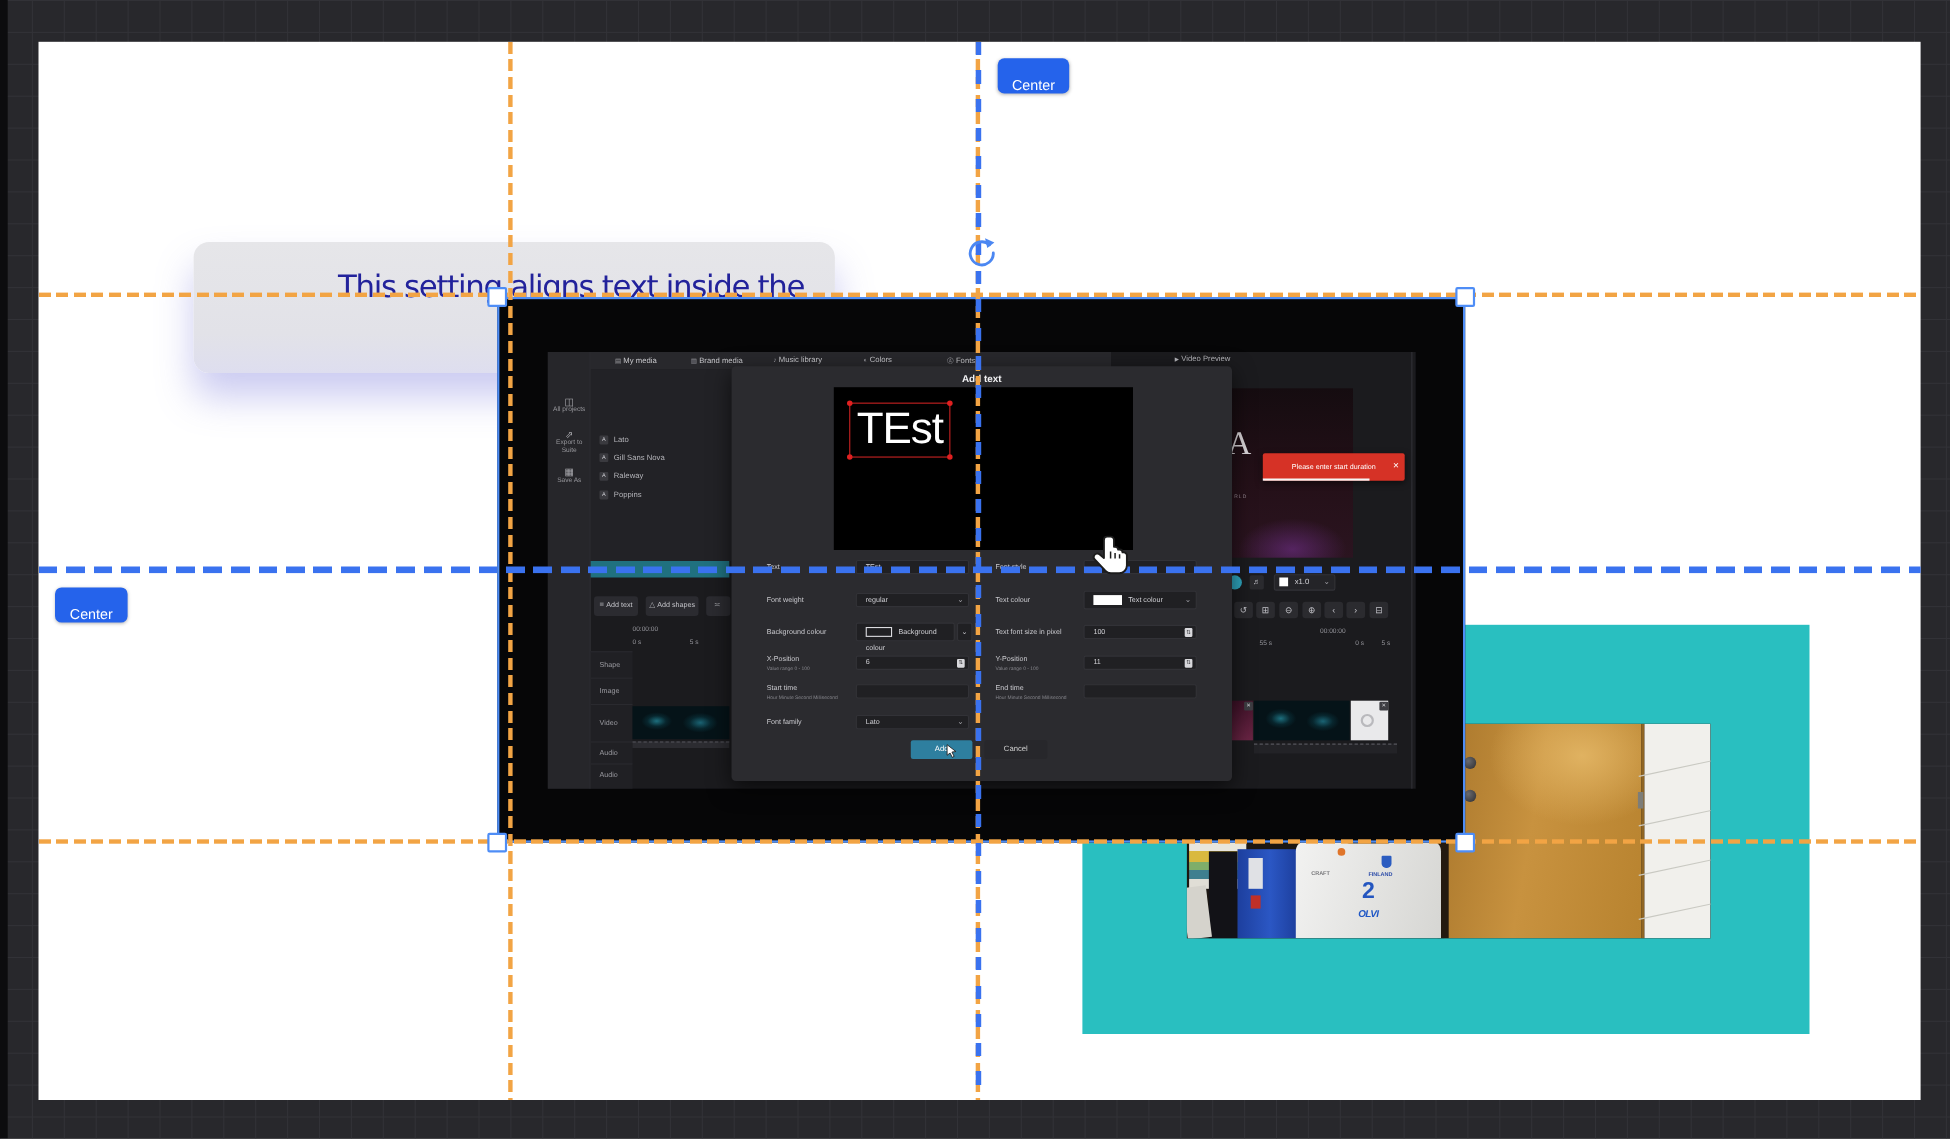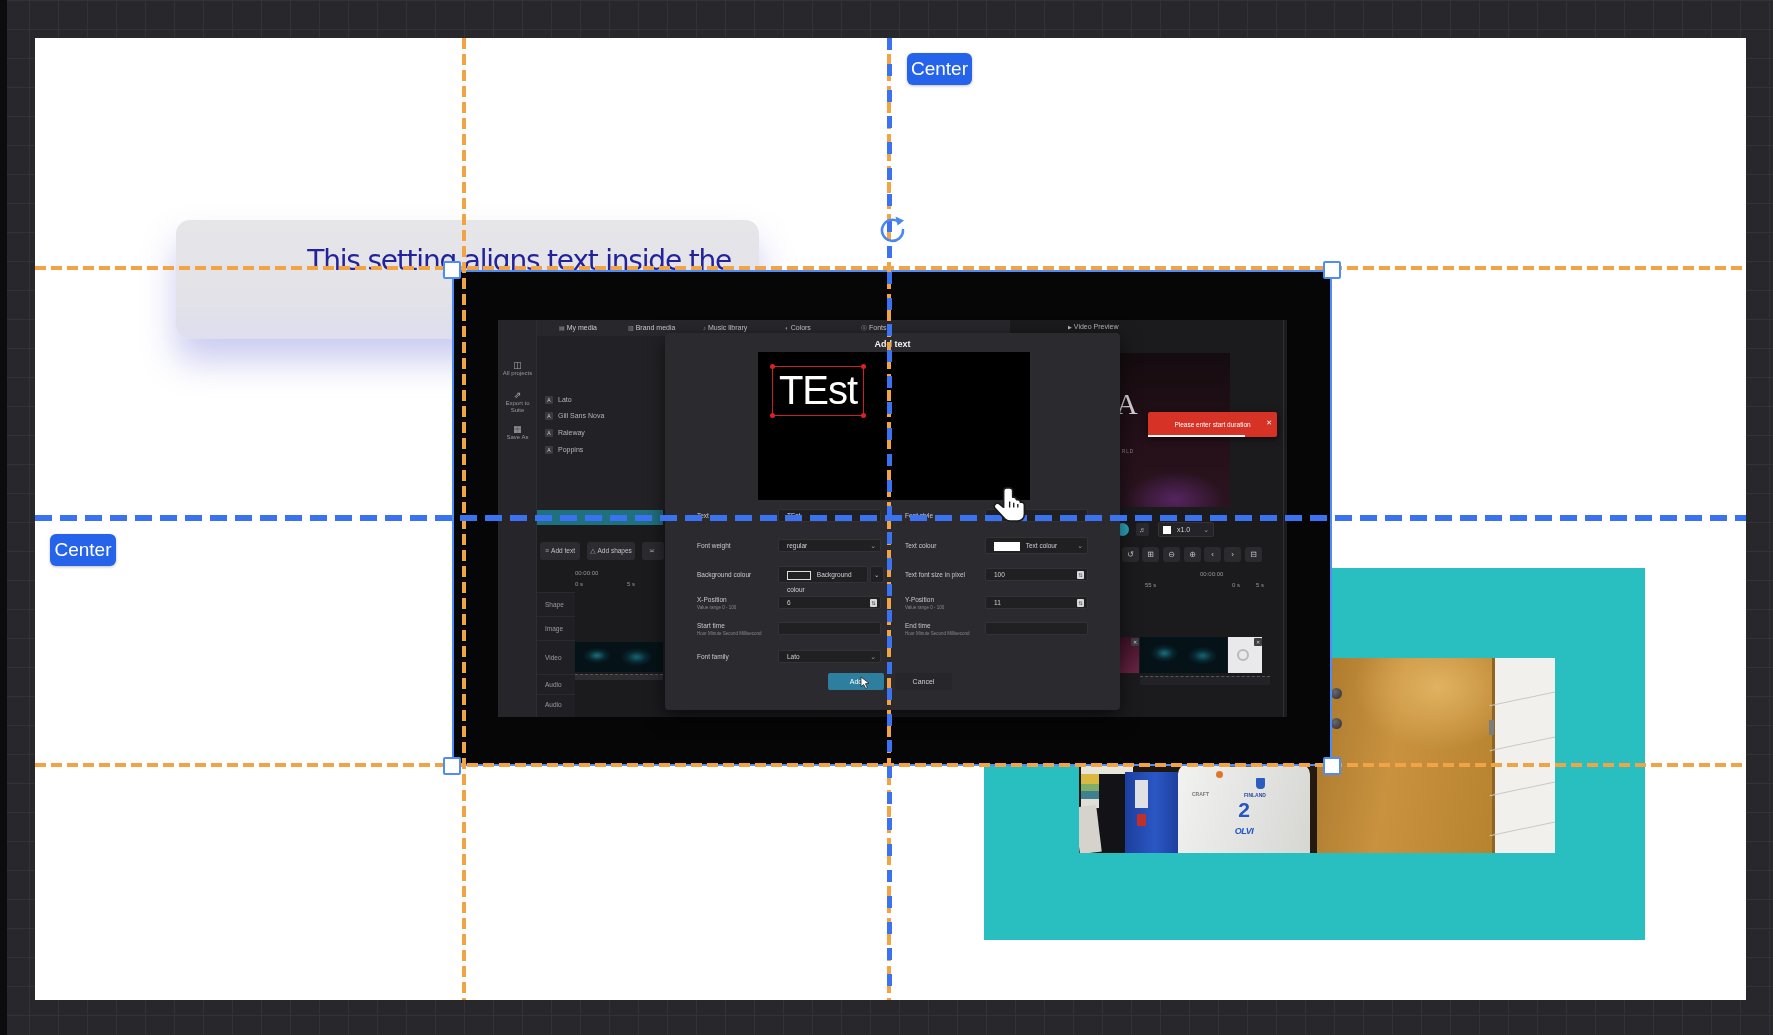--- a/index.html
+++ b/index.html
@@ -96,21 +96,21 @@
      color:#c2c2c8;font-size:8px;line-height:15px;text-align:center;}
   .thumb-x{position:absolute;width:8px;height:8px;background:#3d3d42;border-radius:1px;color:#d8d8dc;
      font-size:5px;line-height:8px;text-align:center;}
   .strip2{left:642px;top:356px;width:130px;height:9px;background:#232327;border-top:1px dashed #55555c;}
   
   .guide-h-orange{height:4px;background:repeating-linear-gradient(90deg,#f2a444 0 11px,transparent 11px 16px);}
   .guide-v-orange{width:4px;background:repeating-linear-gradient(180deg,#f2a444 0 11px,transparent 11px 16px);}
   .guide-h-blue{height:6px;background:repeating-linear-gradient(90deg,#3a72ef 0 17px,transparent 17px 25px);}
   .guide-v-blue{width:5px;background:repeating-linear-gradient(180deg,#3a72ef 0 12px,transparent 12px 26px);}
   .handle{width:18px;height:18px;background:#fff;border:2px solid #4e8df6;border-radius:2px;}
-  .badge{background:#2563eb;border-radius:6px;color:#fff;font-size:19px;display:flex;align-items:center;
+  .badge{background:#2563eb;border-radius:6px;color:#fff;font-size:13px;display:flex;align-items:flex-end;
      justify-content:center;box-shadow:0 1px 3px rgba(0,0,0,.25);}
   
   .photo{left:1079px;top:658px;width:476px;height:195px;overflow:hidden;background:#1d1812;filter:blur(.3px);}
   .ph-door{position:absolute;left:234px;top:0;width:182px;height:195px;
      background:radial-gradient(120px 90px at 70% 15%,#e0b261 0%,transparent 70%),
      linear-gradient(100deg,#a9772c 0%,#c8923f 45%,#b8832f 100%);border-right:3px solid #8f6524;}
   .ph-wall{position:absolute;left:416px;top:0;width:60px;height:195px;background:#f1f0ec;}
   .wall-line{position:absolute;left:-6px;width:70px;height:1px;background:#c9c9c2;transform:rotate(-12deg);}
   .ph-knob{position:absolute;left:252px;width:11px;height:11px;border-radius:50%;
      background:radial-gradient(circle at 35% 35%,#6a6a6e,#2c2c30);}

